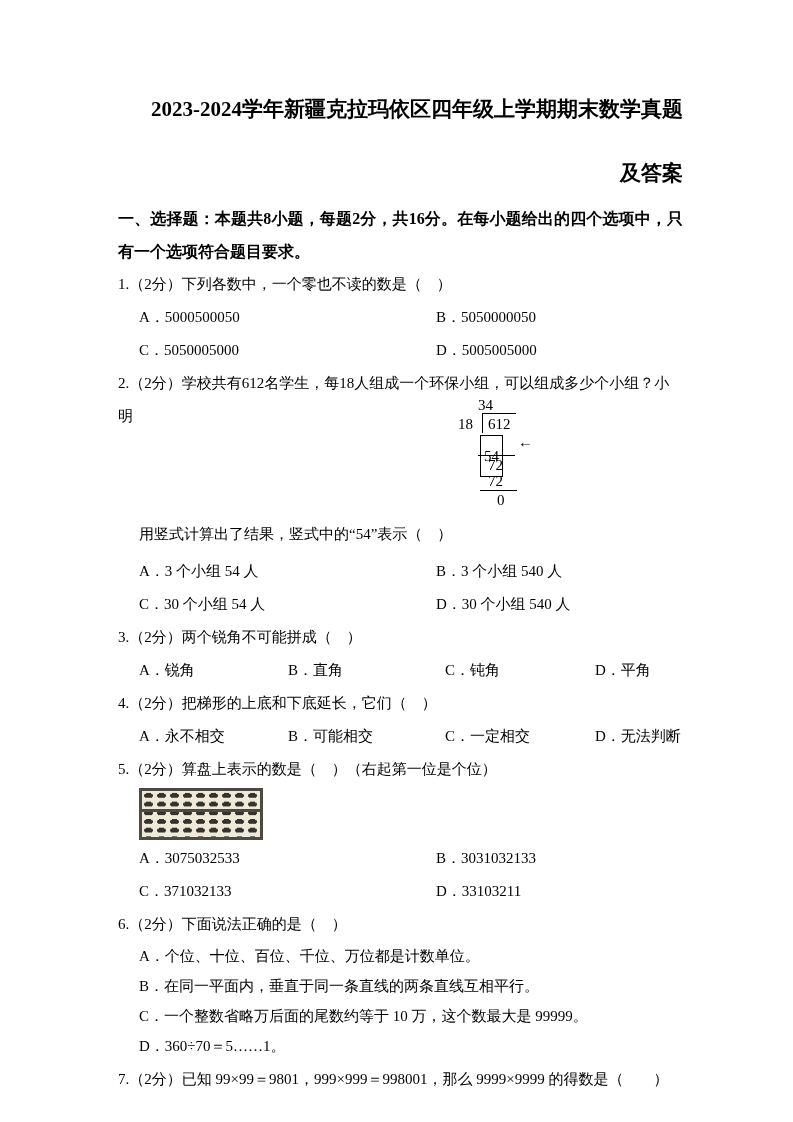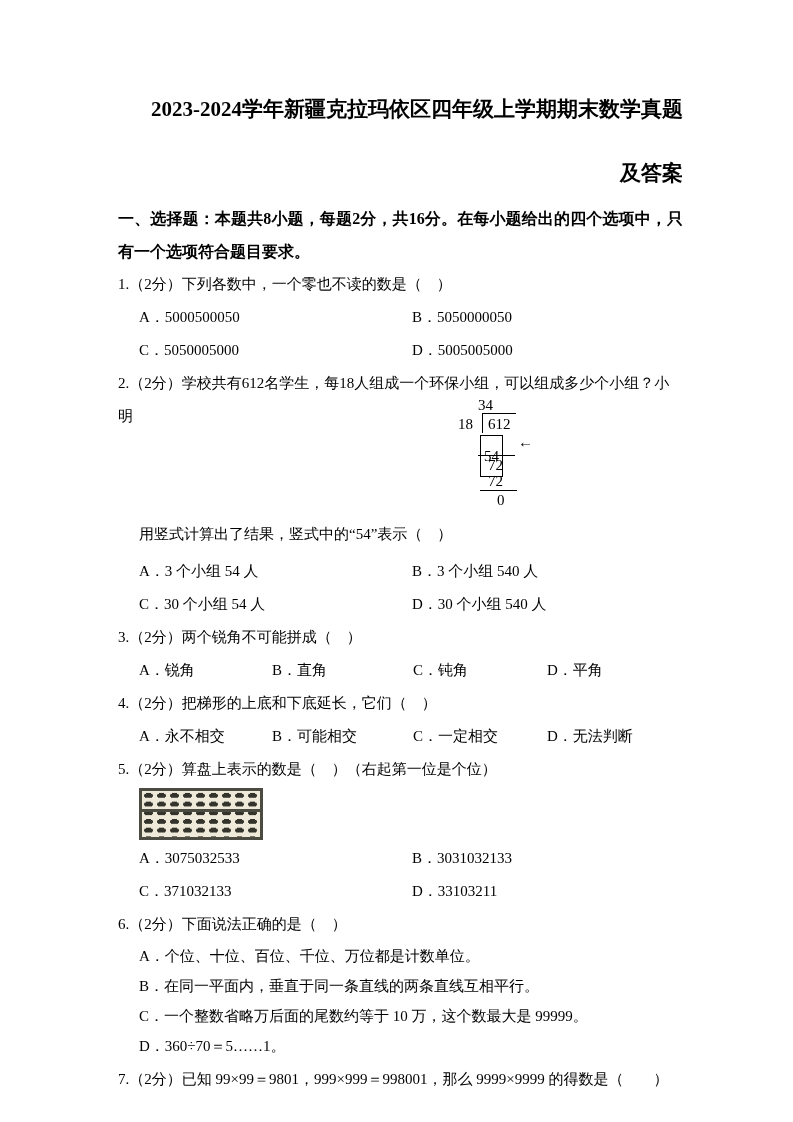--- a/index.html
+++ b/index.html
@@ -12,23 +12,23 @@
   }
   .content { padding: 92px 110px 0 118px; }
 
   .title { text-align: right; font-weight: bold; font-size: 21px; line-height: 34px; }
   .title2 { margin-top: 30px; }
 
   .section-header { font-weight: bold; font-size: 16px; line-height: 33px; margin-top: 12px; text-align: justify; }
 
   .q { font-size: 15px; line-height: 33px; }
   .stem { }
-  .opts2 { display: flex; padding-left: 21px; }
+  .opts2 { display: flex; padding-left: 21px; gap: 24px; }
   .opts2 .c1 { width: 273px; flex: 0 0 273px; }
-  .opts4 { display: flex; padding-left: 21px; }
+  .opts4 { display: flex; padding-left: 21px; gap: 16px; }
   .opts4 .o1 { width: 133px; flex: 0 0 133px; }
   .opts4 .o2 { width: 141px; flex: 0 0 141px; }
   .opts4 .o3 { width: 134px; flex: 0 0 134px; }
   .optline { padding-left: 21px; line-height: 30px; }
   .indent { padding-left: 21px; }
 
   
   .q2wrap { position: relative; }
   .div-spacer { height: 85px; }
   .division {

